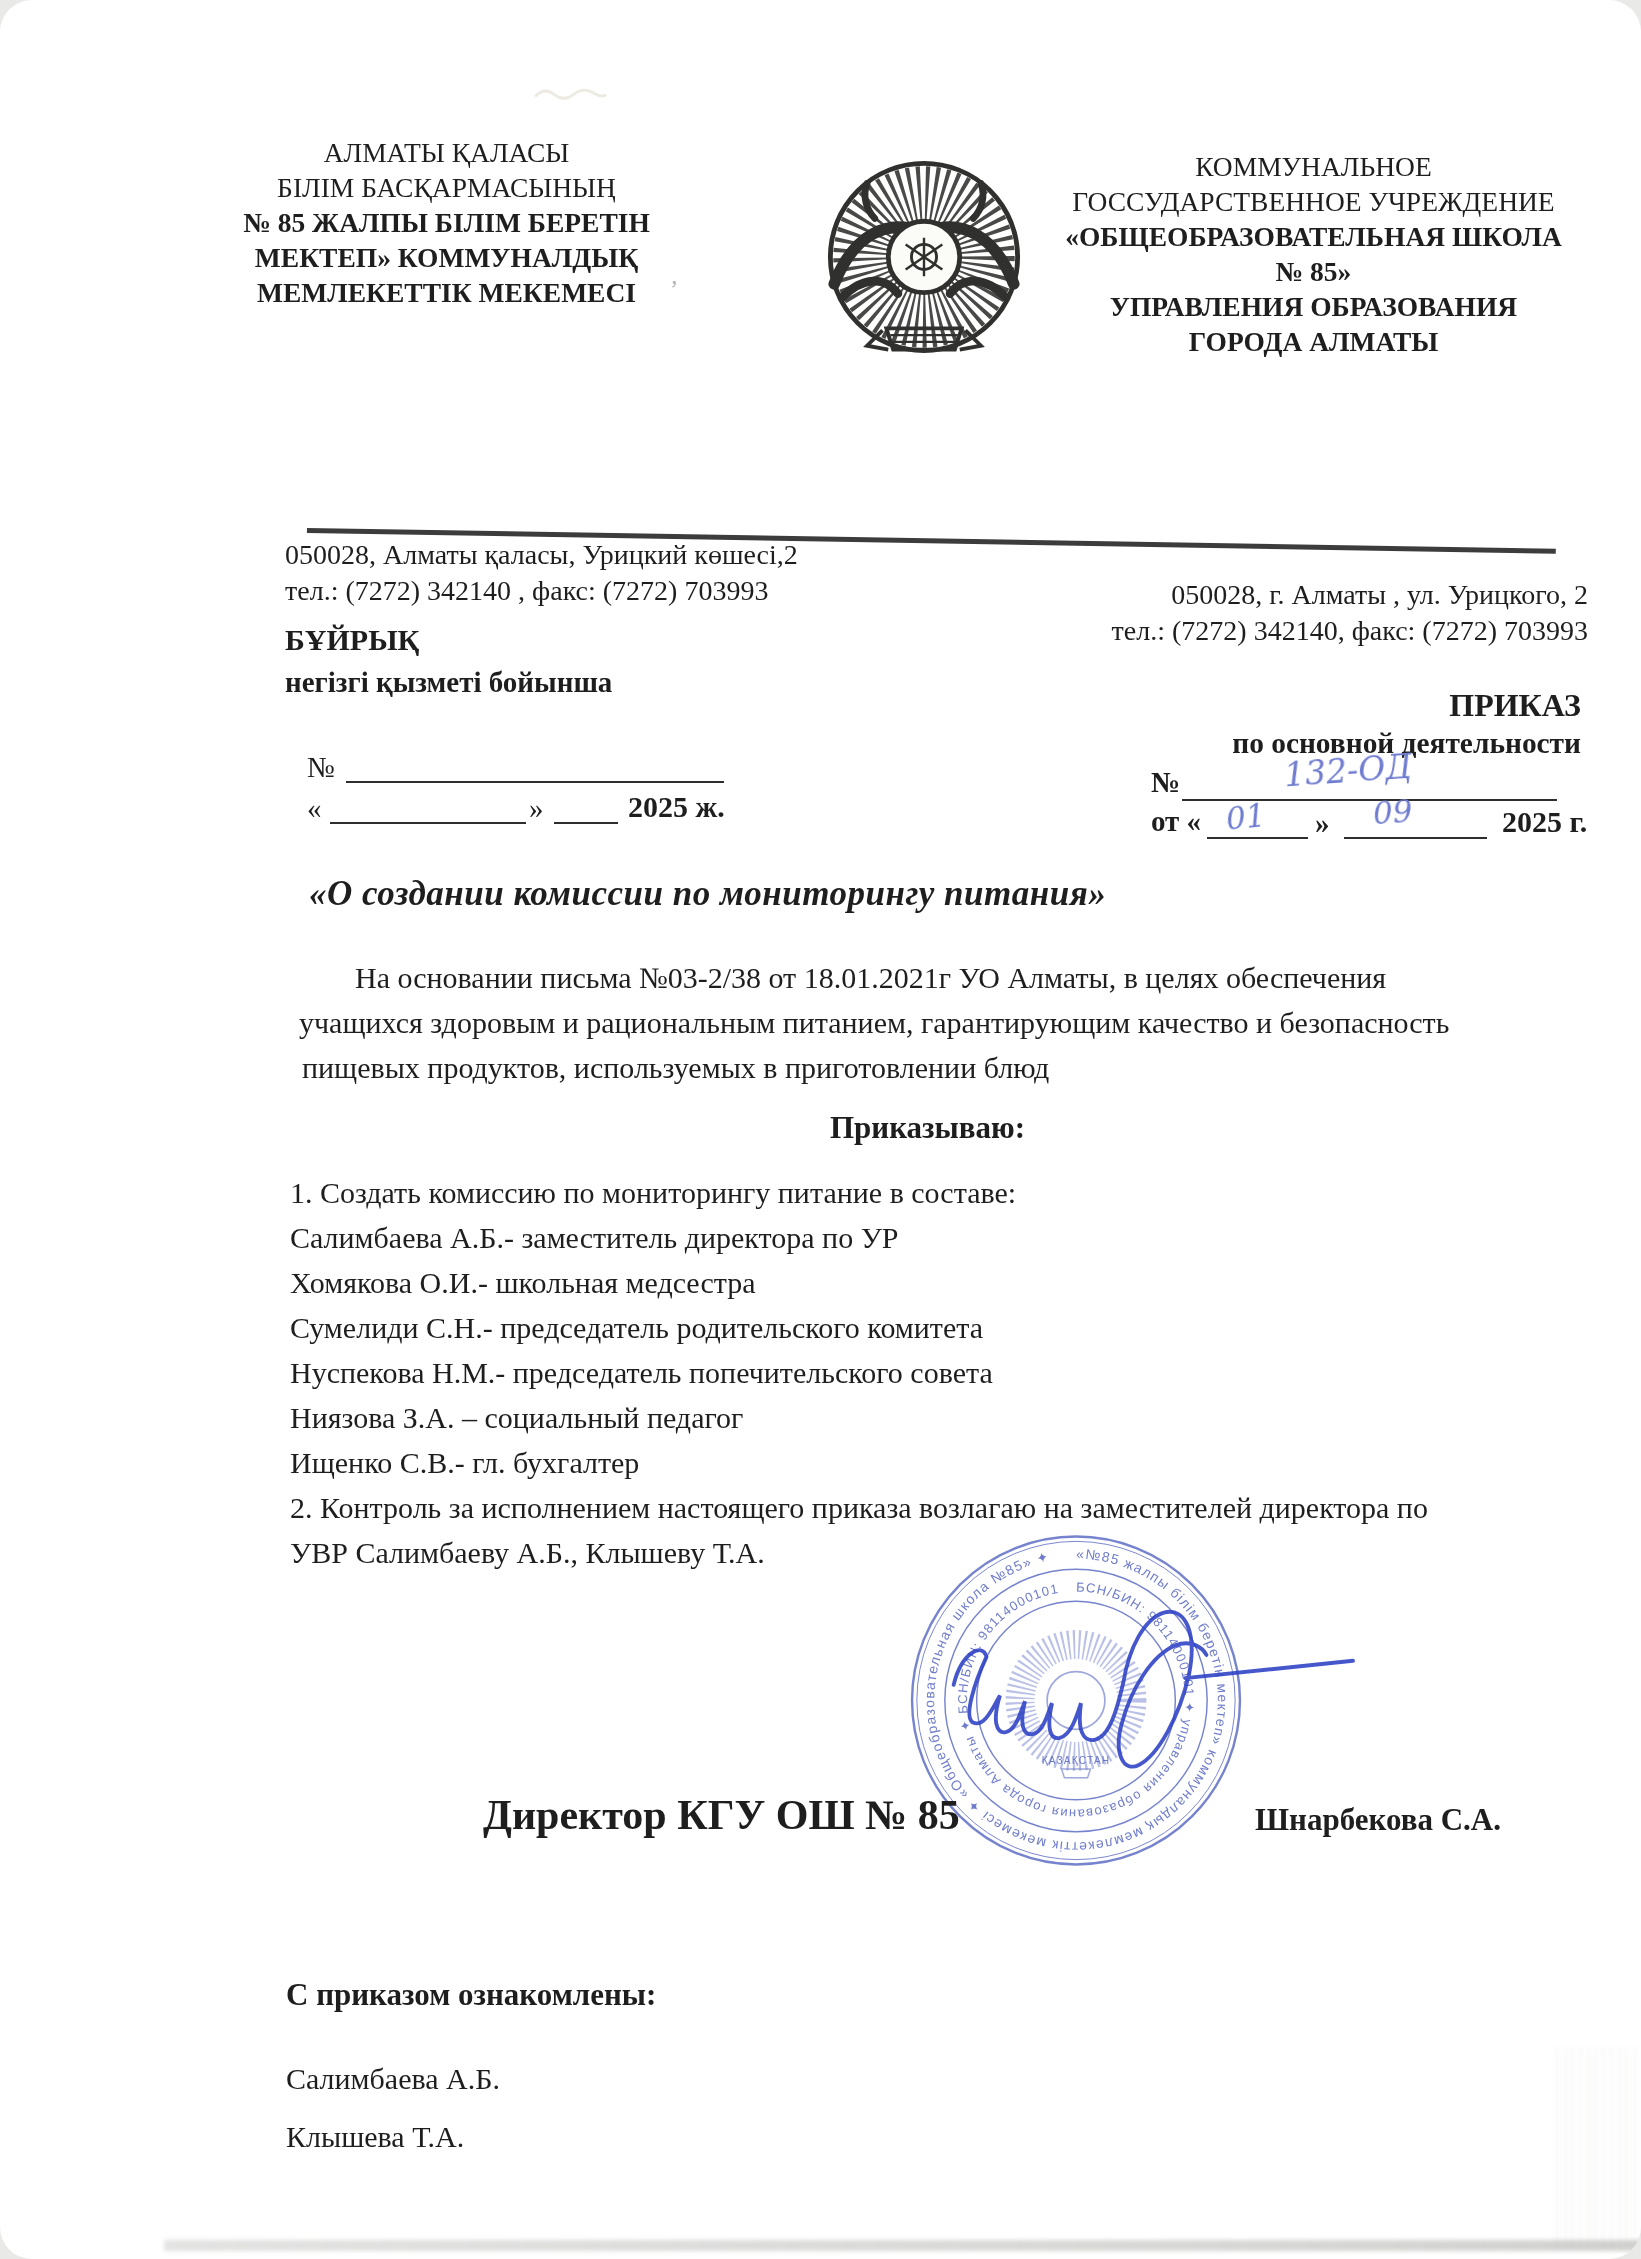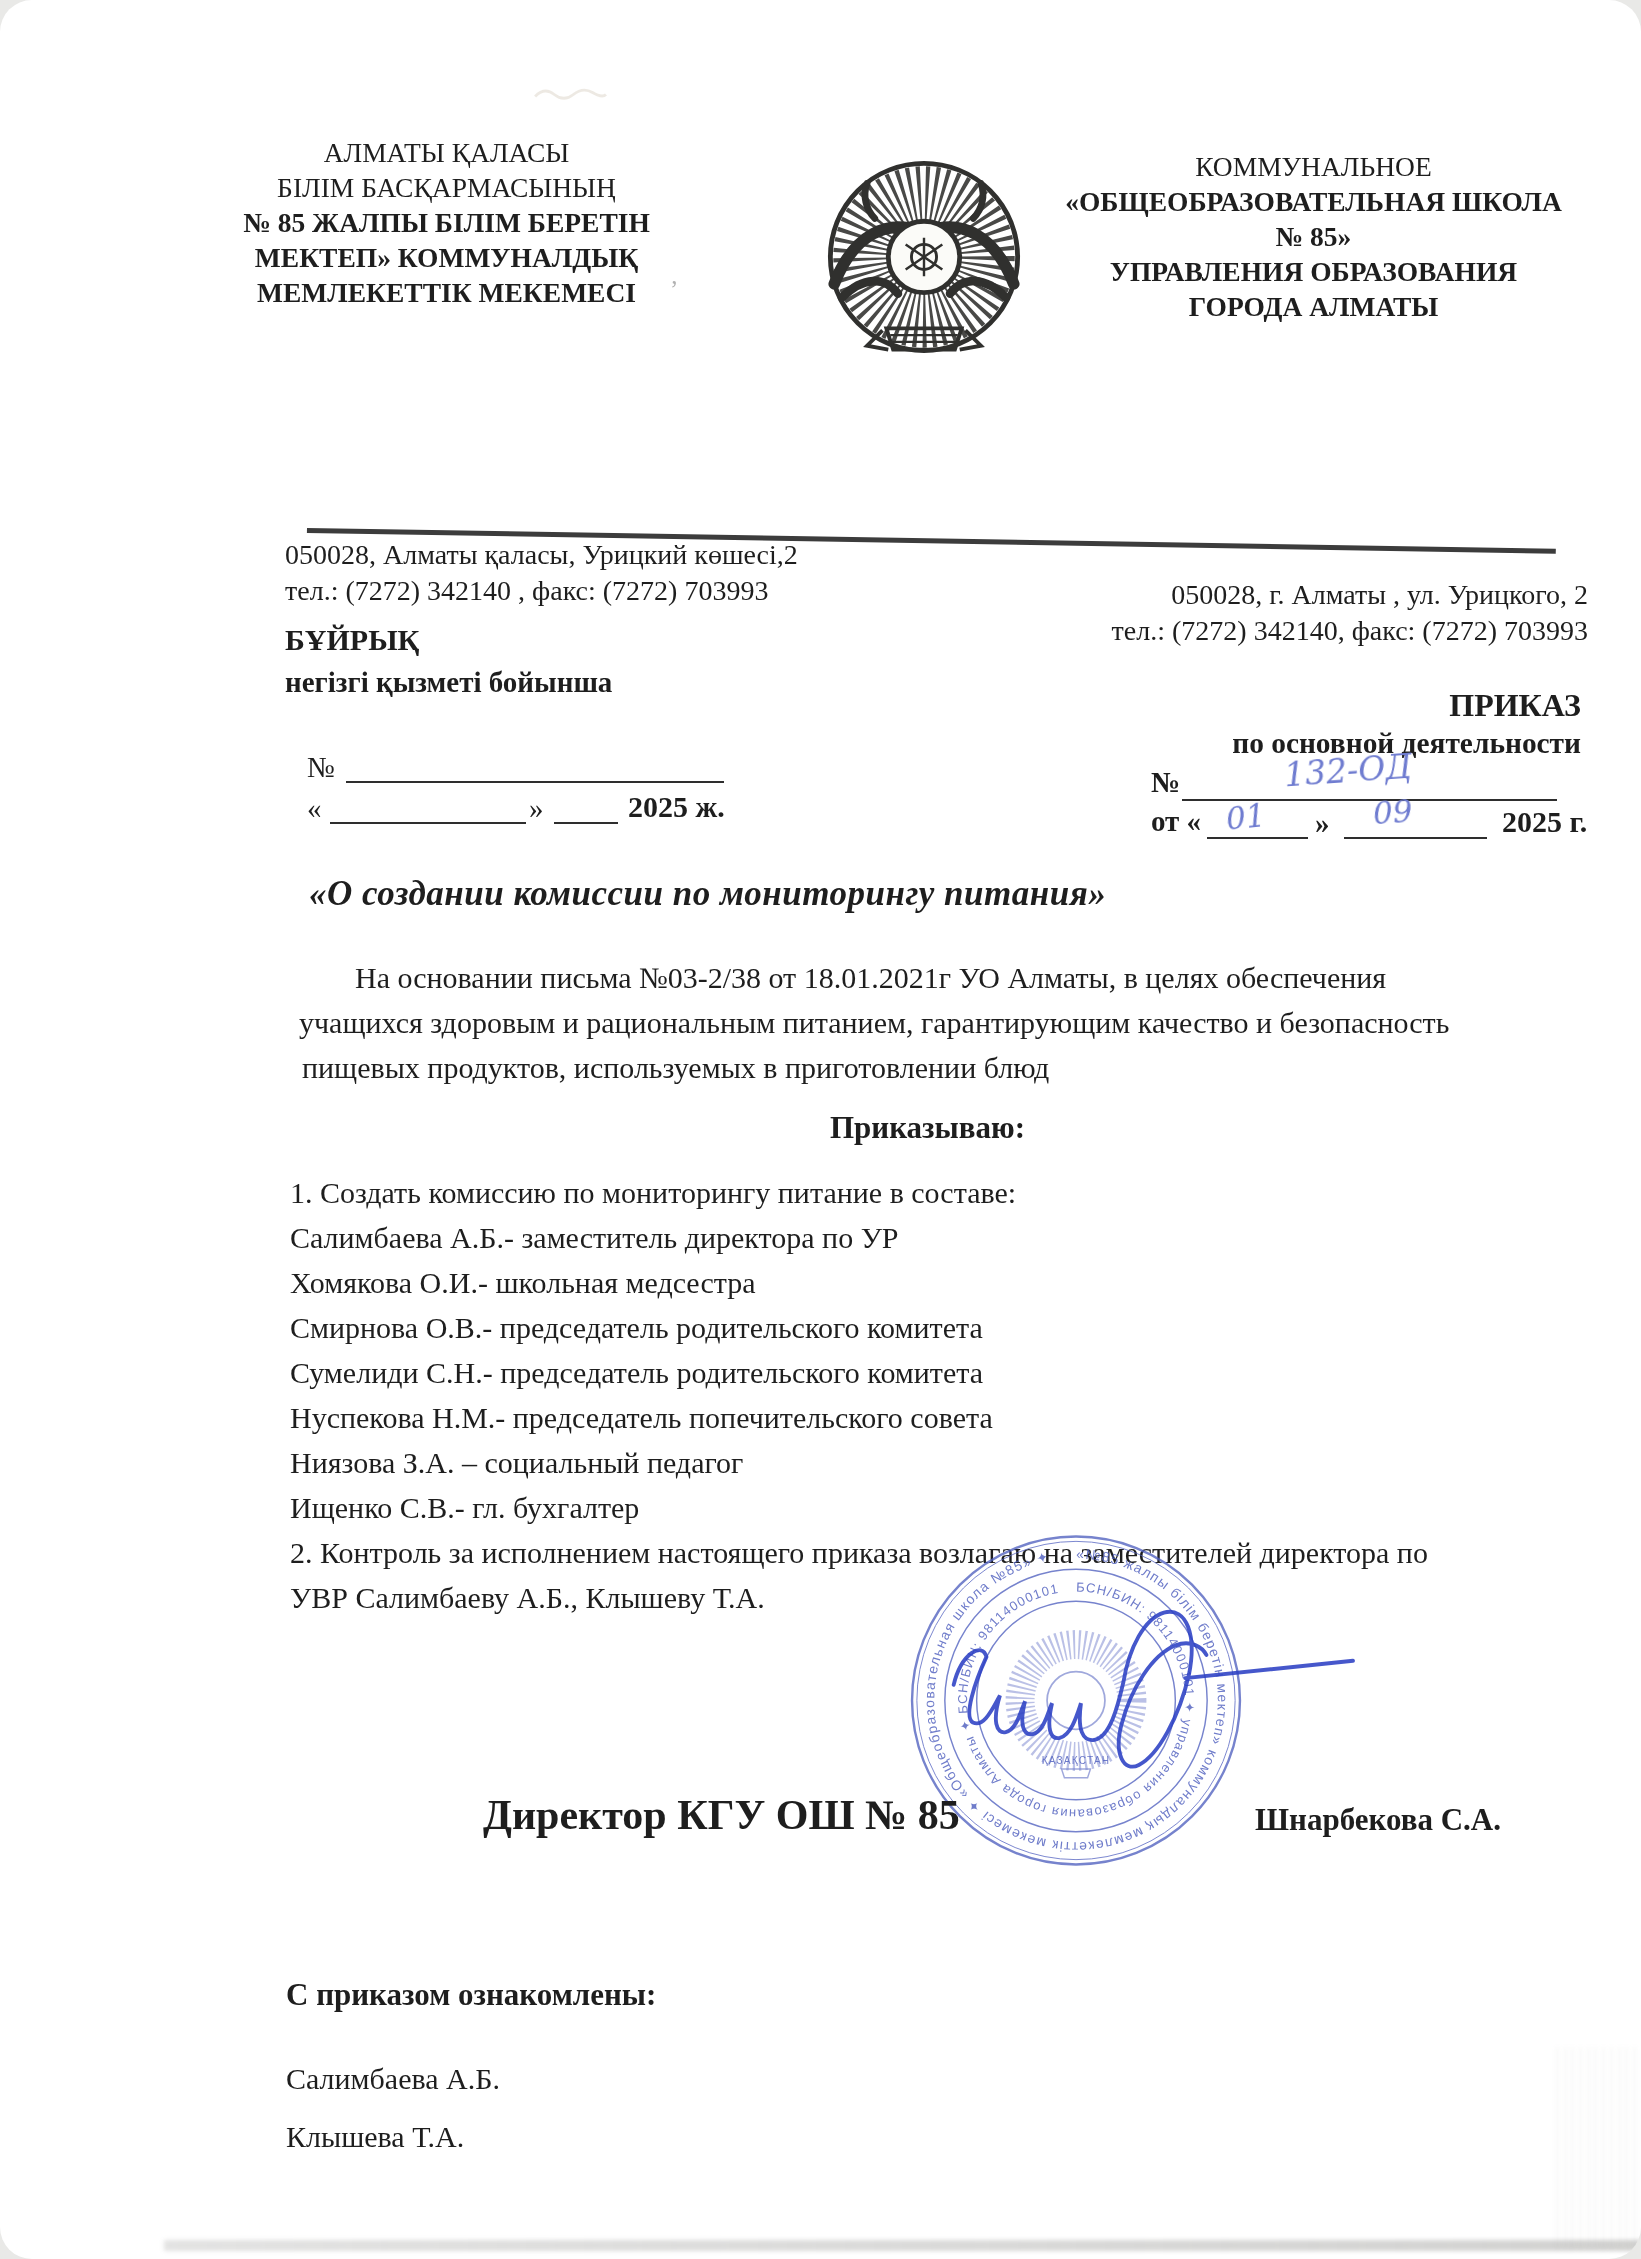--- a/index.html
+++ b/index.html
@@ -48,20 +48,21 @@
       <circle cx="115" cy="120" r="13" stroke-width="3"></circle>
       <path d="M96,107 L134,133 M96,133 L134,107 M115,100 v40" stroke-width="2.5"></path>
       <path d="M76,194 h78 l-7,22 h-64 z" stroke-width="4"></path>
       <path d="M80,201 h70 M82,208 h66" stroke-width="2.5"></path>
       <path d="M72,196 l-16,16 22,4 M158,196 l16,16 -22,4" stroke-width="4"></path>
     </g>
   </svg>
 
   <div class="abs c hdr scan" style="left:1043px;top:149px;width:541px;">
     <div>КОММУНАЛЬНОЕ</div>
+    <div>ГОССУДАРСТВЕННОЕ УЧРЕЖДЕНИЕ</div>
     <div class="b">«ОБЩЕОБРАЗОВАТЕЛЬНАЯ ШКОЛА</div>
     <div class="b">№ 85»</div>
     <div class="b">УПРАВЛЕНИЯ ОБРАЗОВАНИЯ</div>
     <div class="b">ГОРОДА АЛМАТЫ</div>
   </div>
 
   <div class="sep" style="left:307px;top:528px;width:1249px;height:4.8px;"></div>
 
   <div class="abs addr scan" style="left:285px;top:537px;">
     <div>050028, Алматы қаласы, Урицкий көшесі,2</div>
@@ -103,21 +104,20 @@
   <div class="abs bodytxt scan" style="left:355px;top:961px;">На основании письма №03-2/38 от 18.01.2021г УО Алматы, в целях обеспечения</div>
   <div class="abs bodytxt scan" style="left:299px;top:1006px;text-align:right;">учащихся здоровым и рациональным питанием, гарантирующим качество и безопасность</div>
   <div class="abs bodytxt scan" style="left:302px;top:1051px;text-align:right;">пищевых продуктов, используемых в приготовлении блюд</div>
 
   <div class="abs b scan" style="left:830px;top:1110px;font-size:31px;">Приказываю:</div>
 
   <div class="abs bodytxt scan" style="left:290px;top:1170px;line-height:45px;">
     <div>1. Создать комиссию по мониторингу питание в составе:</div>
     <div>Салимбаева А.Б.- заместитель директора по УР</div>
     <div>Хомякова О.И.- школьная медсестра</div>
-    <div>Смирнова О.В.- председатель родительского комитета</div>
     <div>Сумелиди С.Н.- председатель родительского комитета</div>
     <div>Нуспекова Н.М.- председатель попечительского совета</div>
     <div>Ниязова З.А. – социальный педагог</div>
     <div>Ищенко С.В.- гл. бухгалтер</div>
     <div>2. Контроль за исполнением настоящего приказа возлагаю на заместителей директора по</div>
     <div>УВР Салимбаеву А.Б., Клышеву Т.А.</div>
   </div>
 
   <svg class="abs stamp" style="left:901px;top:1524px;" width="350" height="353" viewBox="0 0 362 366">
     <defs>

